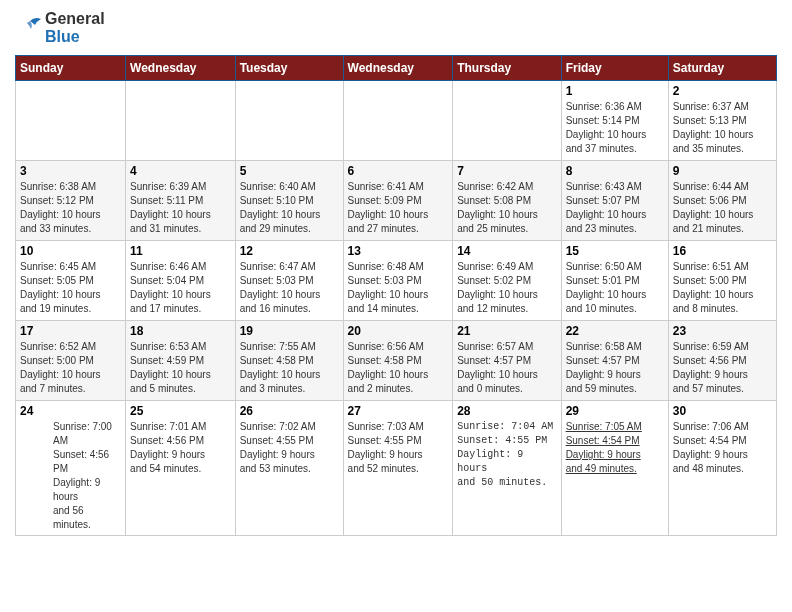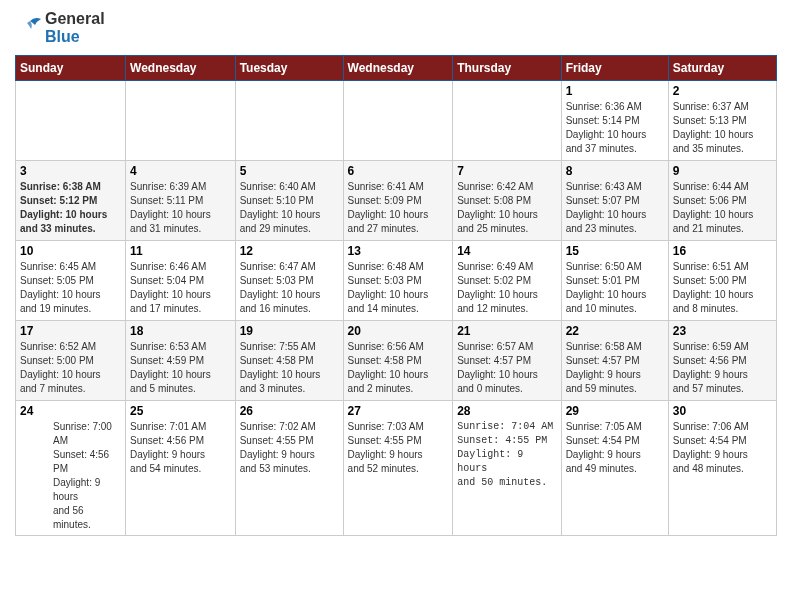--- a/index.html
+++ b/index.html
@@ -96,21 +96,21 @@
             <div class="day-number">2</div>
             <div class="day-info" style="white-space: pre-line;">Sunrise: 6:37 AM
 Sunset: 5:13 PM
 Daylight: 10 hours
 and 35 minutes.</div>
           </td>
         </tr>
         <tr>
           <td>
             <div class="day-number">3</div>
-            <div class="day-info" style="white-space: pre-line; font-weight: bold;">Sunrise: 6:38 AM
+            <div class="day-info" style="white-space: pre-line;">Sunrise: 6:38 AM
 Sunset: 5:12 PM
 Daylight: 10 hours
 and 33 minutes.</div>
           </td>
           <td>
             <div class="day-number">4</div>
             <div class="day-info" style="white-space: pre-line;">Sunrise: 6:39 AM
 Sunset: 5:11 PM
 Daylight: 10 hours
 and 31 minutes.</div>
@@ -284,21 +284,21 @@
           </td>
           <td>
             <div class="day-number">28</div>
             <div class="day-info" style="white-space: pre-line; font-family: Liberation Mono, monospace;">Sunrise: 7:04 AM
 Sunset: 4:55 PM
 Daylight: 9 hours
 and 50 minutes.</div>
           </td>
           <td>
             <div class="day-number">29</div>
-            <div class="day-info" style="white-space: pre-line;">Sunrise: 7:05 AM
+            <div class="day-info" style="white-space: pre-line; text-decoration: underline;">Sunrise: 7:05 AM
 Sunset: 4:54 PM
 Daylight: 9 hours
 and 49 minutes.</div>
           </td>
           <td>
             <div class="day-number">30</div>
             <div class="day-info" style="white-space: pre-line;">Sunrise: 7:06 AM
 Sunset: 4:54 PM
 Daylight: 9 hours
 and 48 minutes.</div>

